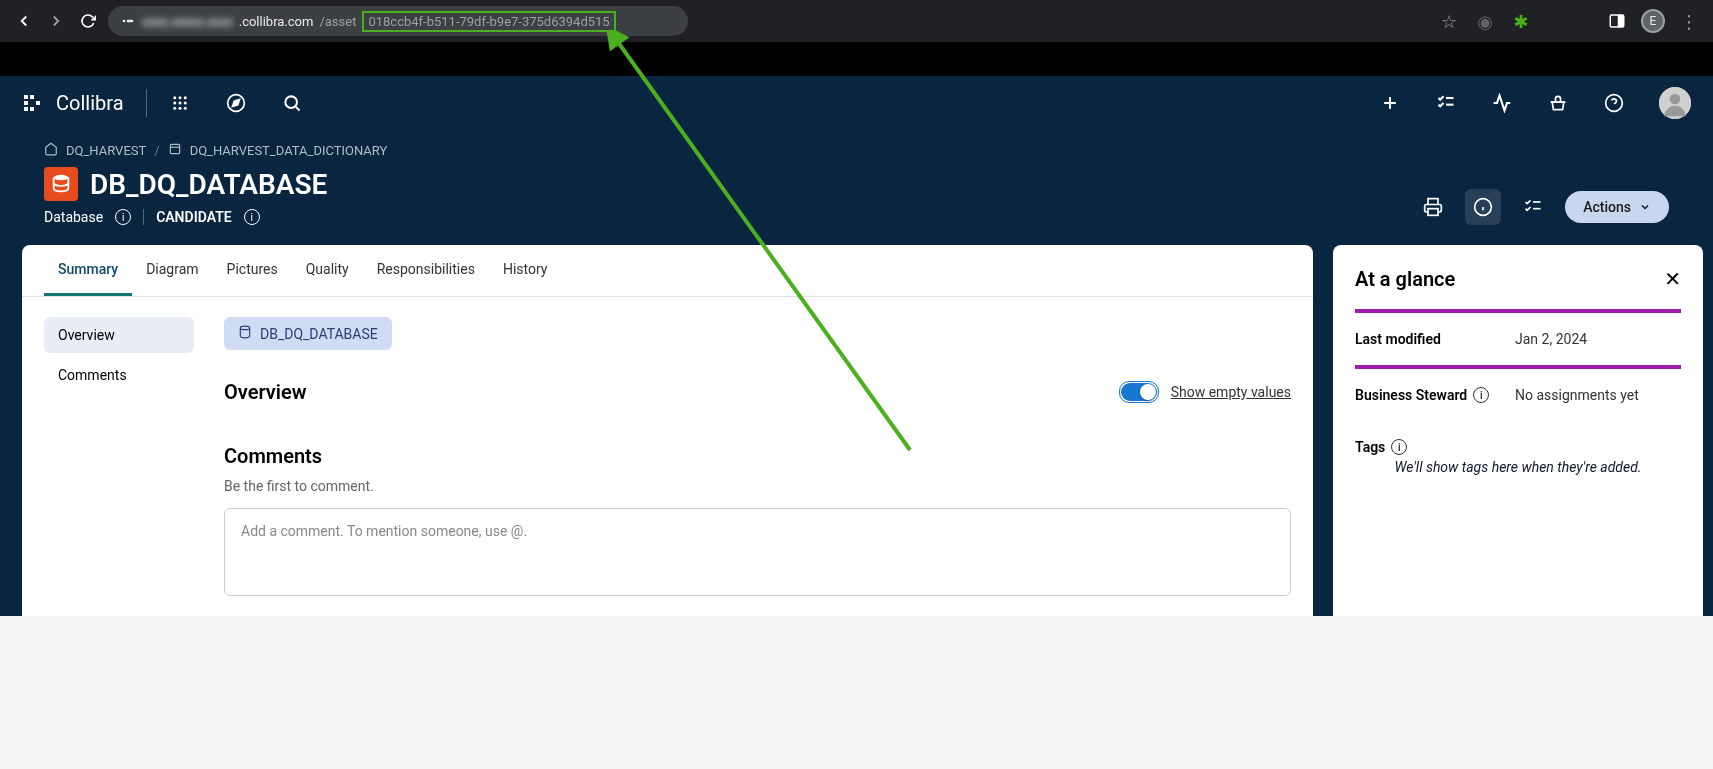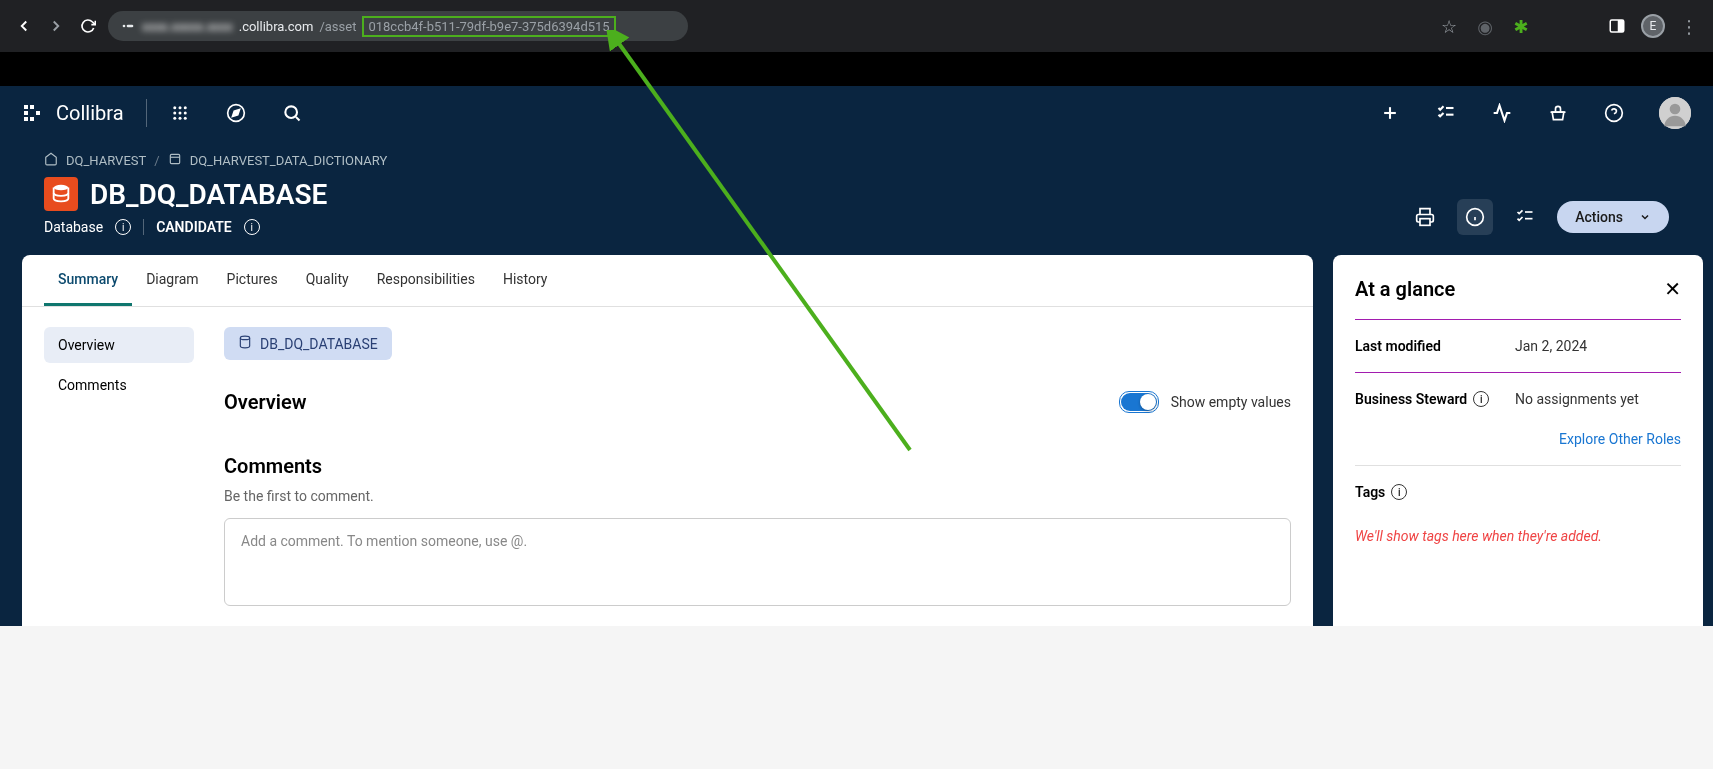--- a/index.html
+++ b/index.html
@@ -1,19 +1,19 @@
 <!DOCTYPE html>
 <html><head>
   <meta charset="utf-8">
   <style>
     * { margin: 0; padding: 0; box-sizing: border-box; font-family: -apple-system, BlinkMacSystemFont, "Segoe UI", Roboto, sans-serif; }
     body { background: #f5f5f5; width: 1713px; height: 769px; overflow: hidden; }
     
     
-    .browser-bar { background: #202124; height: 52px; display: flex; align-items: center; padding: 0 12px; gap: 8px; }
+    .browser-bar { background: #202124; height: 42px; display: flex; align-items: center; padding: 0 12px; gap: 8px; }
     .browser-nav-btn { width: 24px; height: 24px; display: flex; align-items: center; justify-content: center; color: #9aa0a6; cursor: pointer; }
     .browser-nav-btn.active { color: #fff; }
     .url-pill { background: #3c4043; border-radius: 16px; padding: 4px 12px; display: flex; align-items: center; gap: 6px; color: #e8eaed; font-size: 13px; flex: 1; max-width: 580px; height: 30px; }
     .url-pill .lock-area { display: flex; align-items: center; gap: 4px; }
     .url-domain { filter: blur(3px); color: #fff; }
     .url-path { color: #9aa0a6; }
     .url-highlight { border: 2px solid #4caf1d; padding: 1px 4px; color: #9aa0a6; }
     .browser-right { margin-left: auto; display: flex; align-items: center; gap: 12px; }
     .browser-icon { width: 24px; height: 24px; display: flex; align-items: center; justify-content: center; color: #9aa0a6; font-size: 18px; }
     .prof-circle { width: 24px; height: 24px; border-radius: 50%; background: #5f6368; display: flex; align-items: center; justify-content: center; color: #e8eaed; font-size: 12px; border: 2px solid #9aa0a6; }
@@ -36,21 +36,21 @@
     .breadcrumb-sep { color: #6a7b8a; }
     .asset-title-row { display: flex; align-items: center; gap: 12px; margin-top: 8px; }
     .asset-icon { width: 34px; height: 34px; background: #e84c1e; border-radius: 4px; display: flex; align-items: center; justify-content: center; font-size: 20px; }
     .asset-title { font-size: 28px; font-weight: 600; }
     .asset-meta { display: flex; align-items: center; gap: 12px; margin-top: 8px; font-size: 14px; }
     .meta-divider { width: 1px; height: 16px; background: rgba(255,255,255,0.3); }
     .status-badge { font-weight: 600; }
     .asset-actions { margin-left: auto; display: flex; align-items: center; gap: 14px; }
     .action-icon-btn { width: 36px; height: 36px; display: flex; align-items: center; justify-content: center; border-radius: 6px; cursor: pointer; }
     .action-icon-btn.dark { background: rgba(255,255,255,0.12); }
-    .actions-dropdown { background: #c8d6f0; color: #1a1a1a; border-radius: 18px; padding: 8px 18px; font-size: 14px; font-weight: 500; display: flex; align-items: center; gap: 16px; cursor: pointer; }
+    .actions-dropdown { background: #c8d6f0; color: #1a1a1a; border-radius: 18px; padding: 8px 18px; font-size: 14px; font-weight: 500; display: flex; align-items: center; gap: 8px; cursor: pointer; }
     
     
     .main-layout { display: flex; gap: 20px; padding: 0; background: #0a2540; }
     .content-panel { background: #fff; border-radius: 8px 8px 0 0; margin-left: 22px; flex: 1; }
     
     
     .tabs { display: flex; gap: 0; border-bottom: 1px solid #e0e0e0; padding: 0 22px; }
     .tab { padding: 16px 14px; font-size: 14px; color: #333; cursor: pointer; border-bottom: 3px solid transparent; }
     .tab.active { border-bottom-color: #0f766e; color: #0c4a6e; font-weight: 500; }
     
@@ -63,38 +63,38 @@
     .main-content { flex: 1; }
     .asset-chip { display: inline-flex; align-items: center; gap: 8px; background: #d0dcf3; color: #2a4074; padding: 8px 14px; border-radius: 6px; font-size: 14px; }
     .chip-icon { font-size: 14px; }
     
     .overview-header { display: flex; align-items: center; margin-top: 30px; }
     .section-title { font-size: 20px; font-weight: 600; }
     .toggle-wrap { margin-left: auto; display: flex; align-items: center; gap: 12px; }
     .toggle { width: 36px; height: 18px; background: #1976d2; border-radius: 10px; position: relative; cursor: pointer; }
     .toggle-knob { position: absolute; width: 16px; height: 16px; background: #fff; border-radius: 50%; top: 1px; right: 1px; box-shadow: 0 1px 3px rgba(0,0,0,0.3); }
     .toggle-border { border: 1px solid #1976d2; border-radius: 10px; padding: 1px; }
-    .toggle-label { font-size: 14px; color: #333; }
+    .toggle-label { font-size: 14px; color: #333; text-decoration: underline; }
     
     .comments-section { margin-top: 40px; }
     .comments-sub { color: #666; font-size: 14px; margin-top: 10px; }
     .comment-box { margin-top: 14px; border: 1px solid #ccc; border-radius: 6px; padding: 14px 16px; min-height: 88px; font-size: 14px; color: #888; }
     
     
     .glance-panel { width: 370px; background: #fff; border-radius: 8px 8px 0 0; margin-right: 10px; padding: 22px; }
     .glance-header { display: flex; align-items: center; justify-content: space-between; margin-bottom: 18px; }
     .glance-title { font-size: 20px; font-weight: 600; }
     .close-btn { font-size: 20px; cursor: pointer; font-weight: 300; }
-    .glance-row { display: flex; padding: 18px 0; border-top: 1px solid #a21caf; font-size: 14px; align-items: flex-end; }
+    .glance-row { display: flex; padding: 18px 0; border-top: 4px solid #a21caf; font-size: 14px; align-items: flex-end; }
     .glance-label { font-weight: 600; width: 160px; display: flex; align-items: center; gap: 6px; }
     .glance-value { color: #333; }
     .glance-link { color: #1976d2; text-align: right; padding: 6px 0 18px; font-size: 14px; border-bottom: 1px solid #e0e0e0; }
     .tags-section { padding: 18px 0; }
     .tags-label { font-weight: 600; display: flex; align-items: flex-start; gap: 6px; font-size: 14px; }
-    .tags-empty { color: #ef4444; font-style: italic; font-size: 14px; margin-top: 28px; text-align: left; }
+    .tags-empty { color: #0f172a; font-style: italic; font-size: 14px; margin-top: 4px; text-align: center; }
     
     .info-circle { width: 16px; height: 16px; border: 1.5px solid currentColor; border-radius: 50%; display: inline-flex; align-items: center; justify-content: center; font-size: 10px; font-style: normal; }
     
     
     .arrow-svg { position: absolute; top: 30px; left: 600px; pointer-events: none; }
     
     .lower-bg { background: #f5f5f5; height: 360px; }
   </style>
 </head>
 <body>
@@ -353,21 +353,20 @@
       <div class="glance-label">Last modified</div>
       <div class="glance-value">Jan 2, 2024</div>
     </div>
     <div class="glance-row">
       <div class="glance-label">
         <span>Business Steward</span>
         <span class="info-circle" style="color:#333;">i</span>
       </div>
       <div class="glance-value">No assignments yet</div>
     </div>
-    <div class="glance-link">Explore Other Roles</div>
     <div class="tags-section">
       <div class="tags-label">
         <span>Tags</span>
         <span class="info-circle" style="color:#333;">i</span>
       </div>
       <div class="tags-empty">We'll show tags here when they're added.</div>
     </div>
   </div>
 </div>
 

